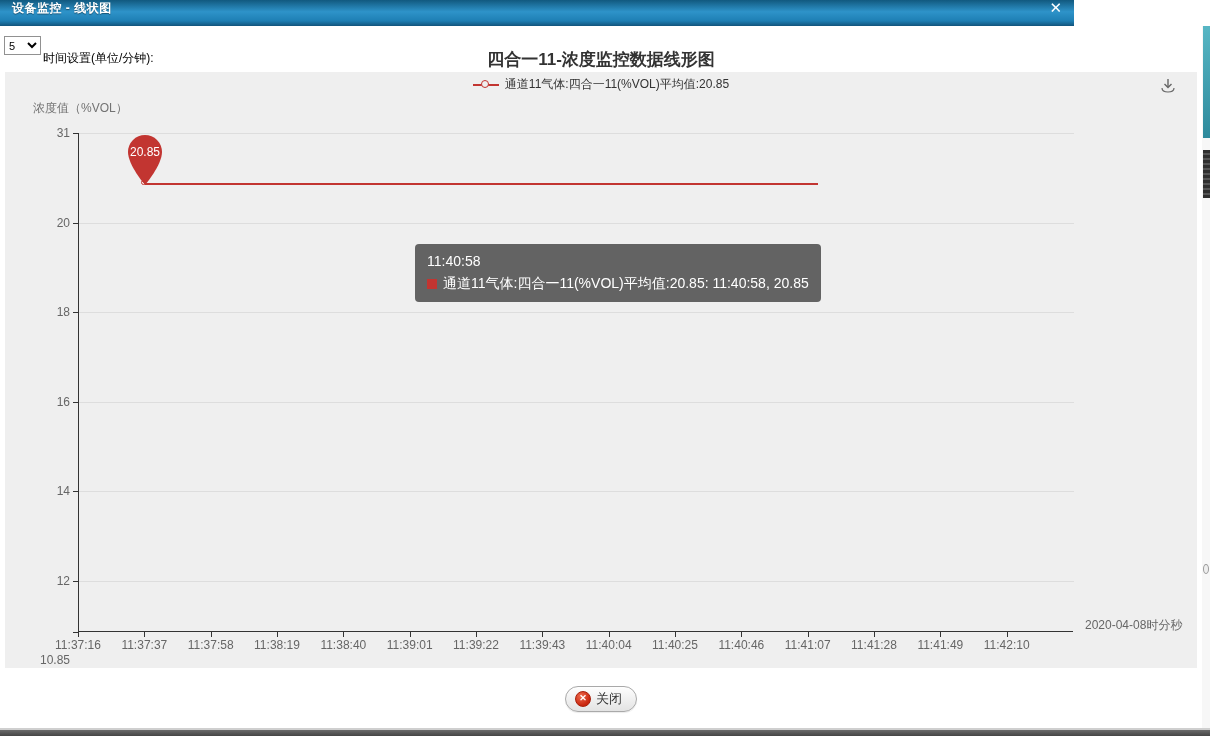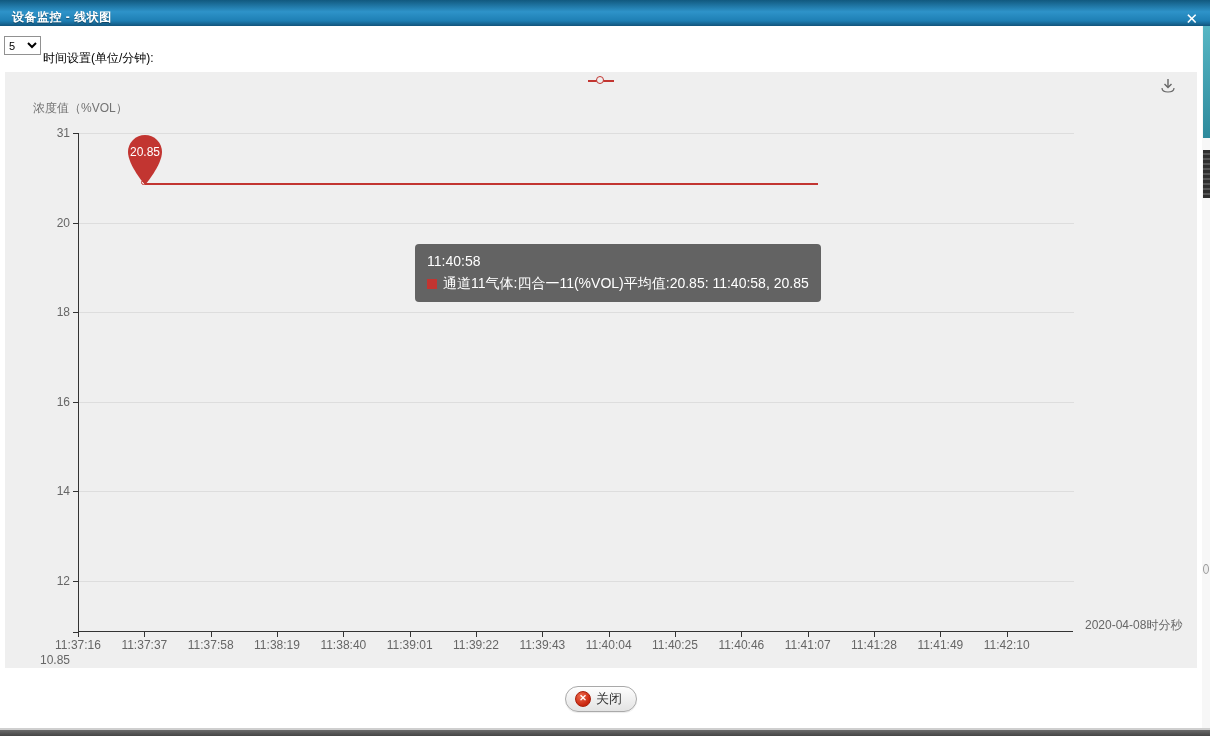--- a/index.html
+++ b/index.html
@@ -1,23 +1,23 @@
 <!DOCTYPE html>
 <html><head>
 <meta charset="utf-8">
 <style>
   * { margin:0; padding:0; box-sizing:border-box; }
   html,body { width:1210px; height:736px; }
   body { font-family:"Liberation Sans","DejaVu Sans",sans-serif; background:#fff; overflow:hidden; }
   .stage { position:relative; width:1210px; height:736px; background:#fff; }
 
   
-  .titlebar { position:absolute; left:0; top:0; width:1210px; height:26px;
+  .titlebar { position:absolute; left:0; top:0; width:1074px; height:26px;
     background:linear-gradient(180deg,#11597f 0%,#2e93c9 45%,#1e7fb4 80%,#12547c 100%);
-    display:flex; align-items:flex-end; justify-content:space-between; padding:0 12px; }
+    display:flex; align-items:flex-start; justify-content:space-between; padding:0 12px; }
   .titlebar-text { color:#fff; font-size:12px; font-weight:bold; text-shadow:0 1px 1px rgba(0,0,0,.4); letter-spacing:.5px; }
   .titlebar-close { color:#fff; font-size:15px; font-weight:bold; cursor:pointer; line-height:1; }
 
   
   .modal-body { position:absolute; left:0; top:26px; width:1202px; height:703px; background:#fff; }
 
   .controls { position:absolute; left:4px; top:10px; display:flex; align-items:flex-start; }
   .interval-select { width:37px; height:19px; font-size:11px; border:1px solid #919191; background:#fff; }
   .interval-label { font-size:12px; color:#000; margin-left:2px; margin-top:14px; }
 
@@ -89,28 +89,30 @@
 
   <div class="modal-body">
 
     <div class="controls">
       <select class="interval-select">
         <option>5</option>
       </select>
       <span class="interval-label">时间设置(单位/分钟):</span>
     </div>
 
+    <div class="chart-title">四合一11-浓度监控数据线形图</div>
 
     <div class="chart-panel">
 
       <div class="legend">
         <span class="legend-icon">
           <span class="seg"></span>
             <span class="ring"></span>
         </span>
+        <span class="legend-text">通道11气体:四合一11(%VOL)平均值:20.85</span>
       </div>
 
       <div class="toolbox" title="">
         <svg width="18" height="18" viewBox="0 0 18 18" fill="none">
           <path d="M9 2 L9 10" stroke="#666" stroke-width="1.4"></path>
           <path d="M5.5 7 L9 10.5 L12.5 7" stroke="#666" stroke-width="1.4" fill="none"></path>
           <path d="M3 11 Q3 15 9 15 Q15 15 15 11" stroke="#666" stroke-width="1.2" fill="none"></path>
         </svg>
       </div>
 

